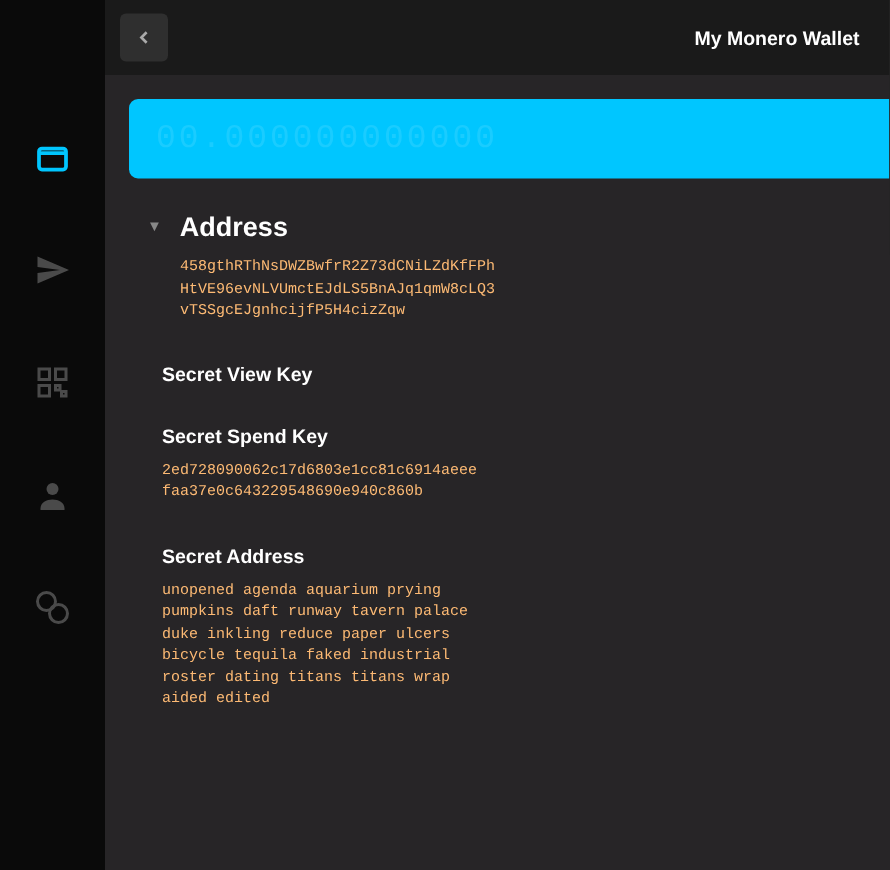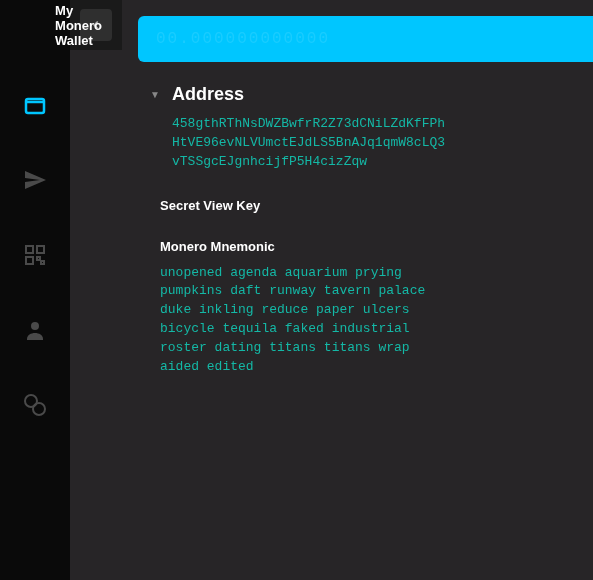--- a/index.html
+++ b/index.html
@@ -29,20 +29,21 @@
       cursor: pointer;
       color: #4a4a4a;
     }
     .nav-icon.active {
       color: #00c6ff;
     }
     .nav-icon svg { width: 24px; height: 24px; }
     .main {
       flex: 1;
       display: flex;
+      flex-direction: column;
       background: #272527;
     }
     .header {
       height: 50px;
       background: #1a1a1a;
       display: flex;
       align-items: center;
       padding: 0 10px;
       position: relative;
     }
@@ -68,21 +69,21 @@
       flex: 1;
       padding: 16px 0 0 16px;
       overflow: hidden;
     }
     .balance-box {
       background: #00c6ff;
       border-radius: 6px 0 0 6px;
       padding: 14px 18px;
       color: #3ad4ff;
       font-family: "Courier New", monospace;
-      font-size: 16px;
+      font-size: 22px;
       letter-spacing: 2px;
       margin-bottom: 22px;
       font-weight: 300;
     }
     .balance-box span { opacity: 0.45; }
     .section {
       margin-bottom: 26px;
       padding-left: 12px;
     }
     .section-head {
@@ -95,23 +96,23 @@
       color: #888;
       font-size: 10px;
       cursor: pointer;
     }
     .label {
       color: #fff;
       font-weight: 700;
       font-size: 18px;
     }
     .value {
-      color: #14b8a6;
+      color: #fdba74;
       font-family: "Courier New", monospace;
-      font-size: 13px;
+      font-size: 10px;
       line-height: 1.45;
       white-space: pre;
       padding-left: 22px;
     }
     .sub-section { padding-left: 22px; margin-bottom: 26px; }
     .sub-label {
       color: #fff;
       font-weight: 700;
       font-size: 13px;
       margin-bottom: 10px;
@@ -178,23 +179,28 @@
       </div>
       <div class="value">458gthRThNsDWZBwfrR2Z73dCNiLZdKfFPh
 HtVE96evNLVUmctEJdLS5BnAJq1qmW8cLQ3
 vTSSgcEJgnhcijfP5H4cizZqw</div>
     </div>
 
     <div class="sub-section">
       <div class="sub-label">Secret View Key</div>
     </div>
 
-
     <div class="sub-section">
-      <div class="sub-label">Monero Mnemonic</div>
+      <div class="sub-label">Secret Spend Key</div>
+      <div class="value" style="padding-left:0">2ed728090062c17d6803e1cc81c6914aeee
+faa37e0c643229548690e940c860b</div>
+    </div>
+
+    <div class="sub-section">
+      <div class="sub-label">Secret Address</div>
       <div class="value" style="padding-left:0">unopened agenda aquarium prying
 pumpkins daft runway tavern palace
 duke inkling reduce paper ulcers
 bicycle tequila faked industrial
 roster dating titans titans wrap
 aided edited</div>
     </div>
   </div>
 </div>
 

